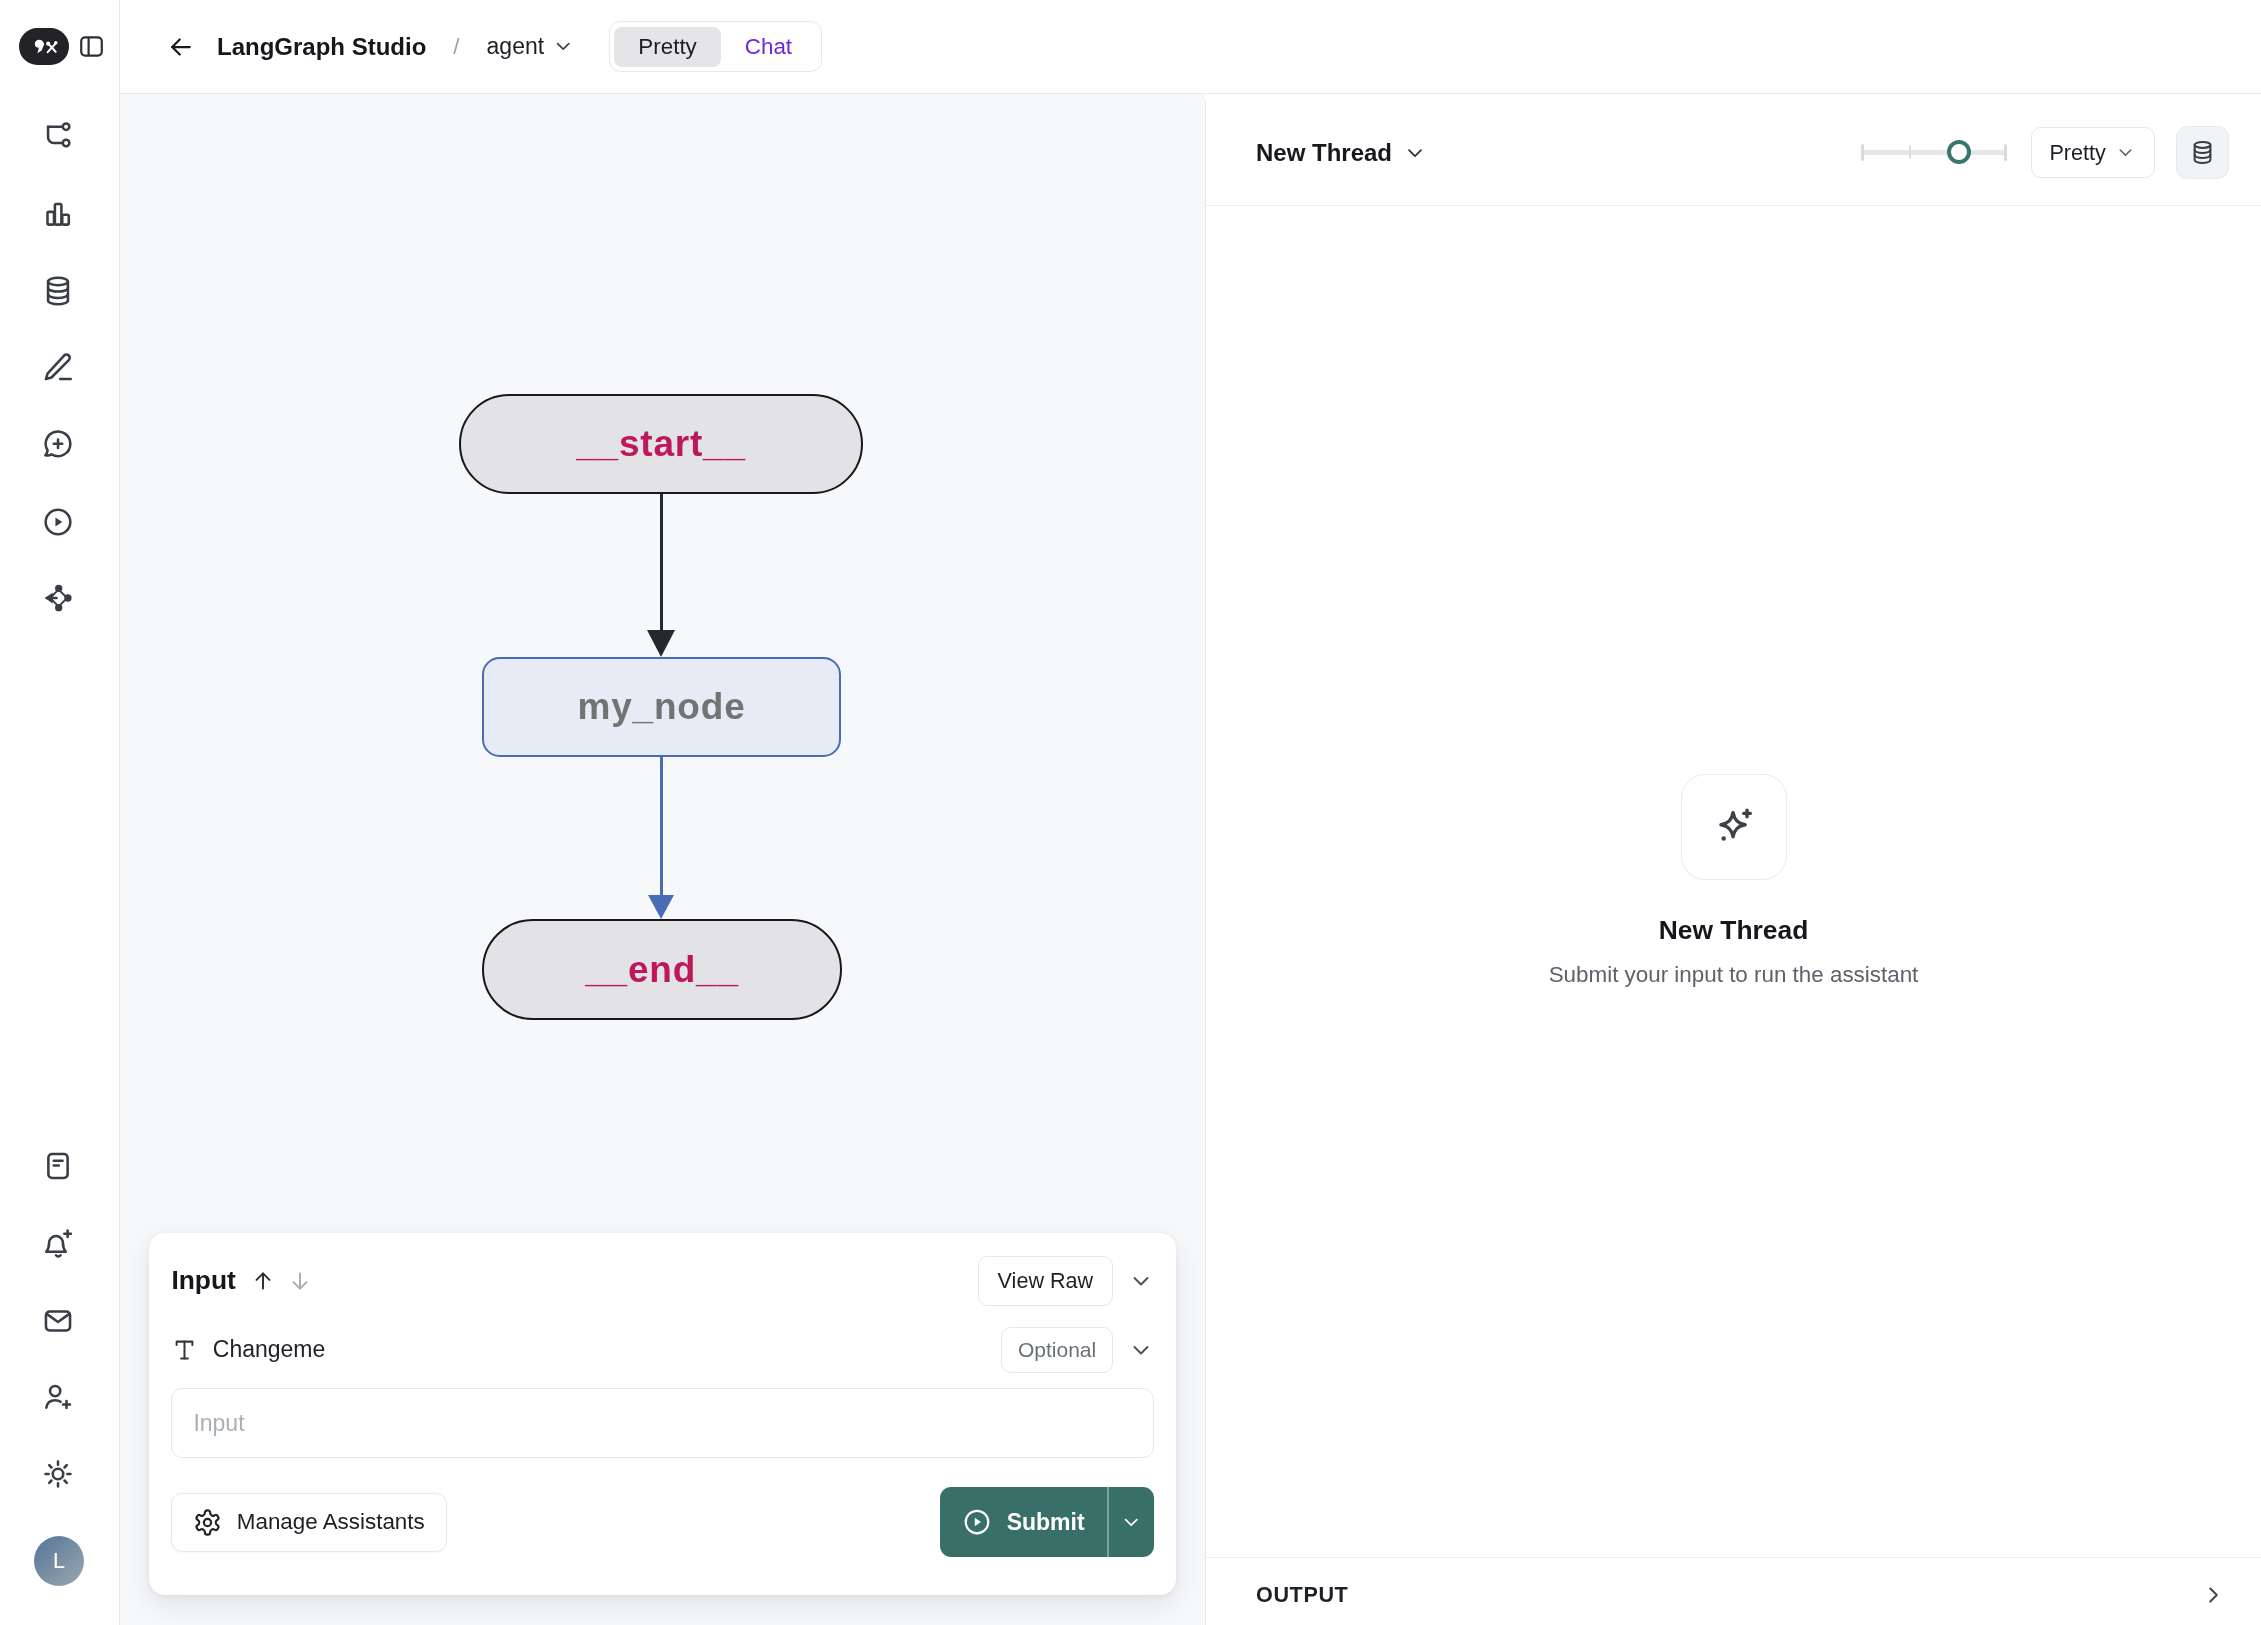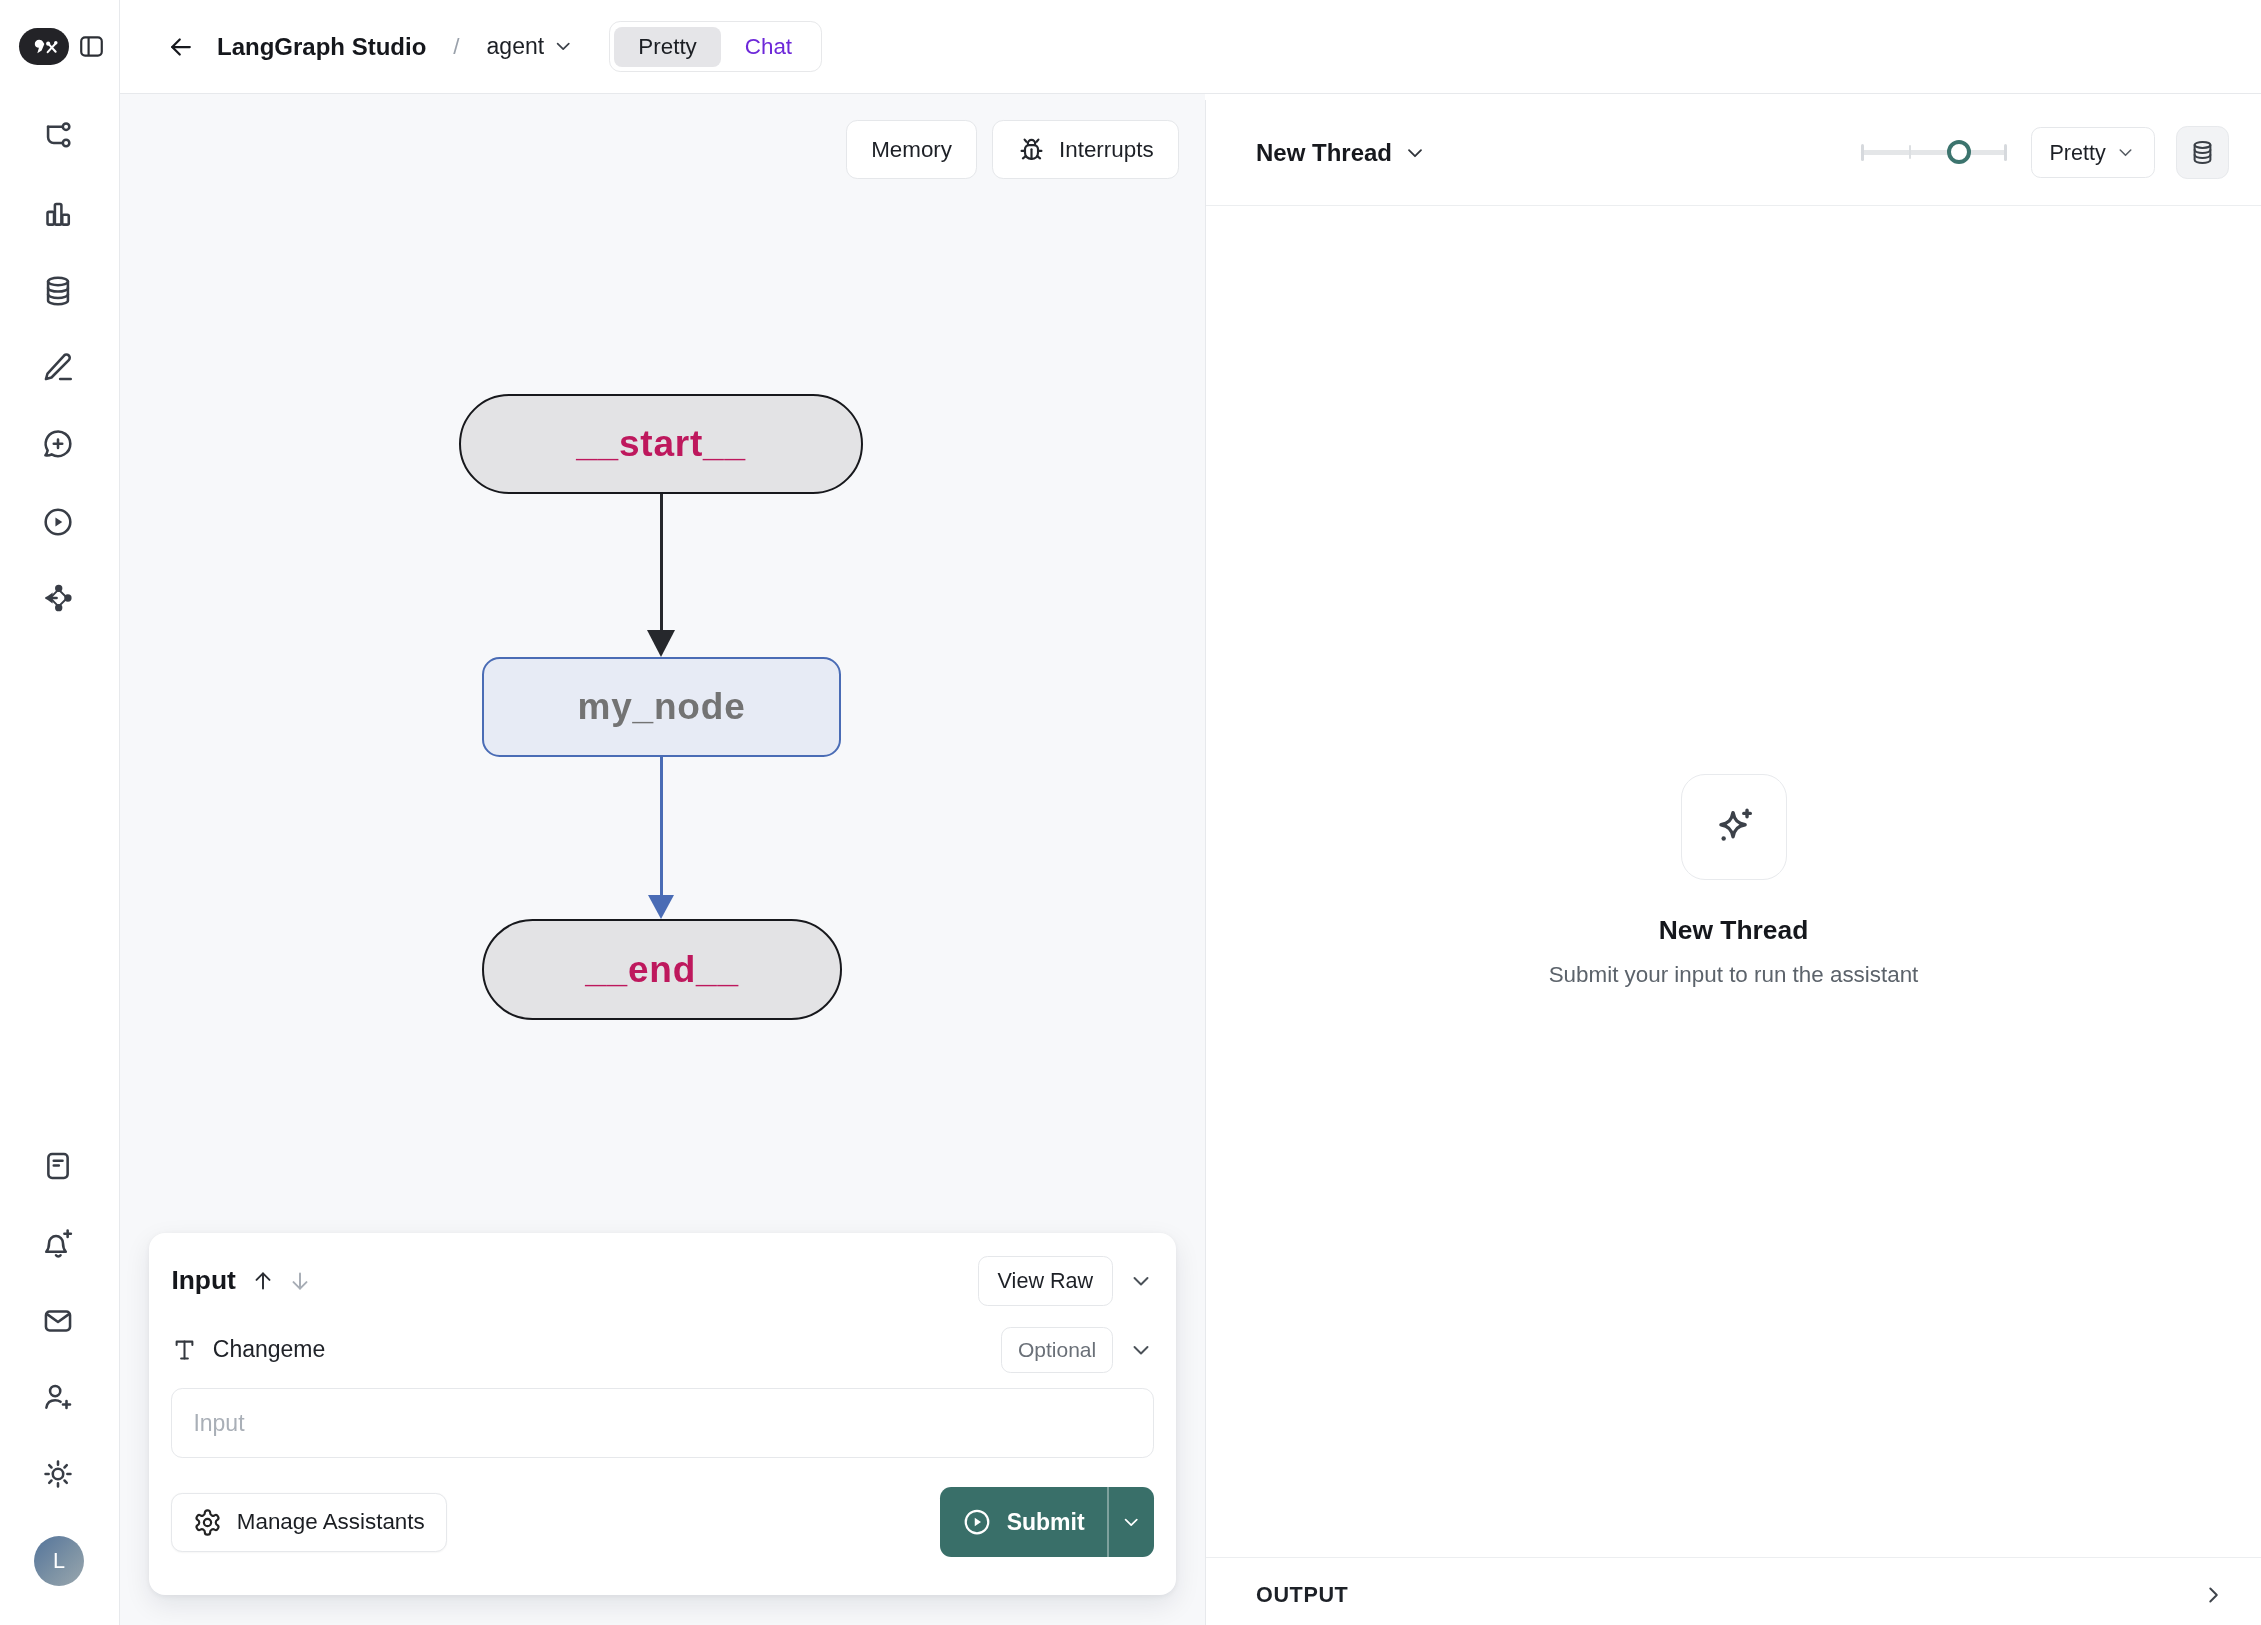--- a/index.html
+++ b/index.html
@@ -217,34 +217,20 @@
     <svg class="ic hd-chev" viewBox="0 0 24 24" stroke-width="2">
         <path d="M6 9.2l6 6 6-6"></path>
       </svg>
     <div class="seg">
       <div class="seg-item active">Pretty</div>
       <div class="seg-item inactive">Chat</div>
     </div>
   </div>
 
   <div class="canvas">
-    <div class="cv-toolbar">
-      <div class="cv-btn">
-        <span>Memory</span>
-      </div>
-      <div class="cv-btn">
-        <svg class="ic" viewBox="0 0 24 24">
-          <path d="M9 7.6V7a3 3 0 0 1 6 0v.6"></path>
-          <path d="M12 19.8c-3.2 0-5.4-2.2-5.4-5.4v-2.6A3.4 3.4 0 0 1 10 8.4h4a3.4 3.4 0 0 1 3.4 3.4v2.6c0 3.2-2.2 5.4-5.4 5.4z"></path>
-          <path d="M12 19.8v-8"></path>
-          <path d="M6.6 13.2H3.8M20.2 13.2h-2.8M7.3 17.5l-2.4 1.9M16.7 17.5l2.4 1.9M7.8 5.6L6.3 3.8M16.2 5.6l1.5-1.8"></path>
-        </svg>
-        <span>Interrupts</span>
-      </div>
-    </div>
 
     <div class="edge-line" style="left:540px; top:400px; height:138px; background:#26282c;"></div>
     <div class="edge-head" style="left:527px; top:536px; border-left:14.4px solid transparent; border-right:14.4px solid transparent; border-top:27px solid #26282c;"></div>
     <div class="edge-line" style="left:540px; top:663px; height:139px; background:#4a6cb5;"></div>
     <div class="edge-head" style="left:528px; top:801px; border-left:13px solid transparent; border-right:13px solid transparent; border-top:24px solid #4a6cb5;"></div>
 
     <div class="node node-pill" style="left:339px; top:300px; width:404px; height:100px;">
       <span>__start__</span>
     </div>
     <div class="node node-rect" style="left:362px; top:563px; width:359px; height:100px;">

